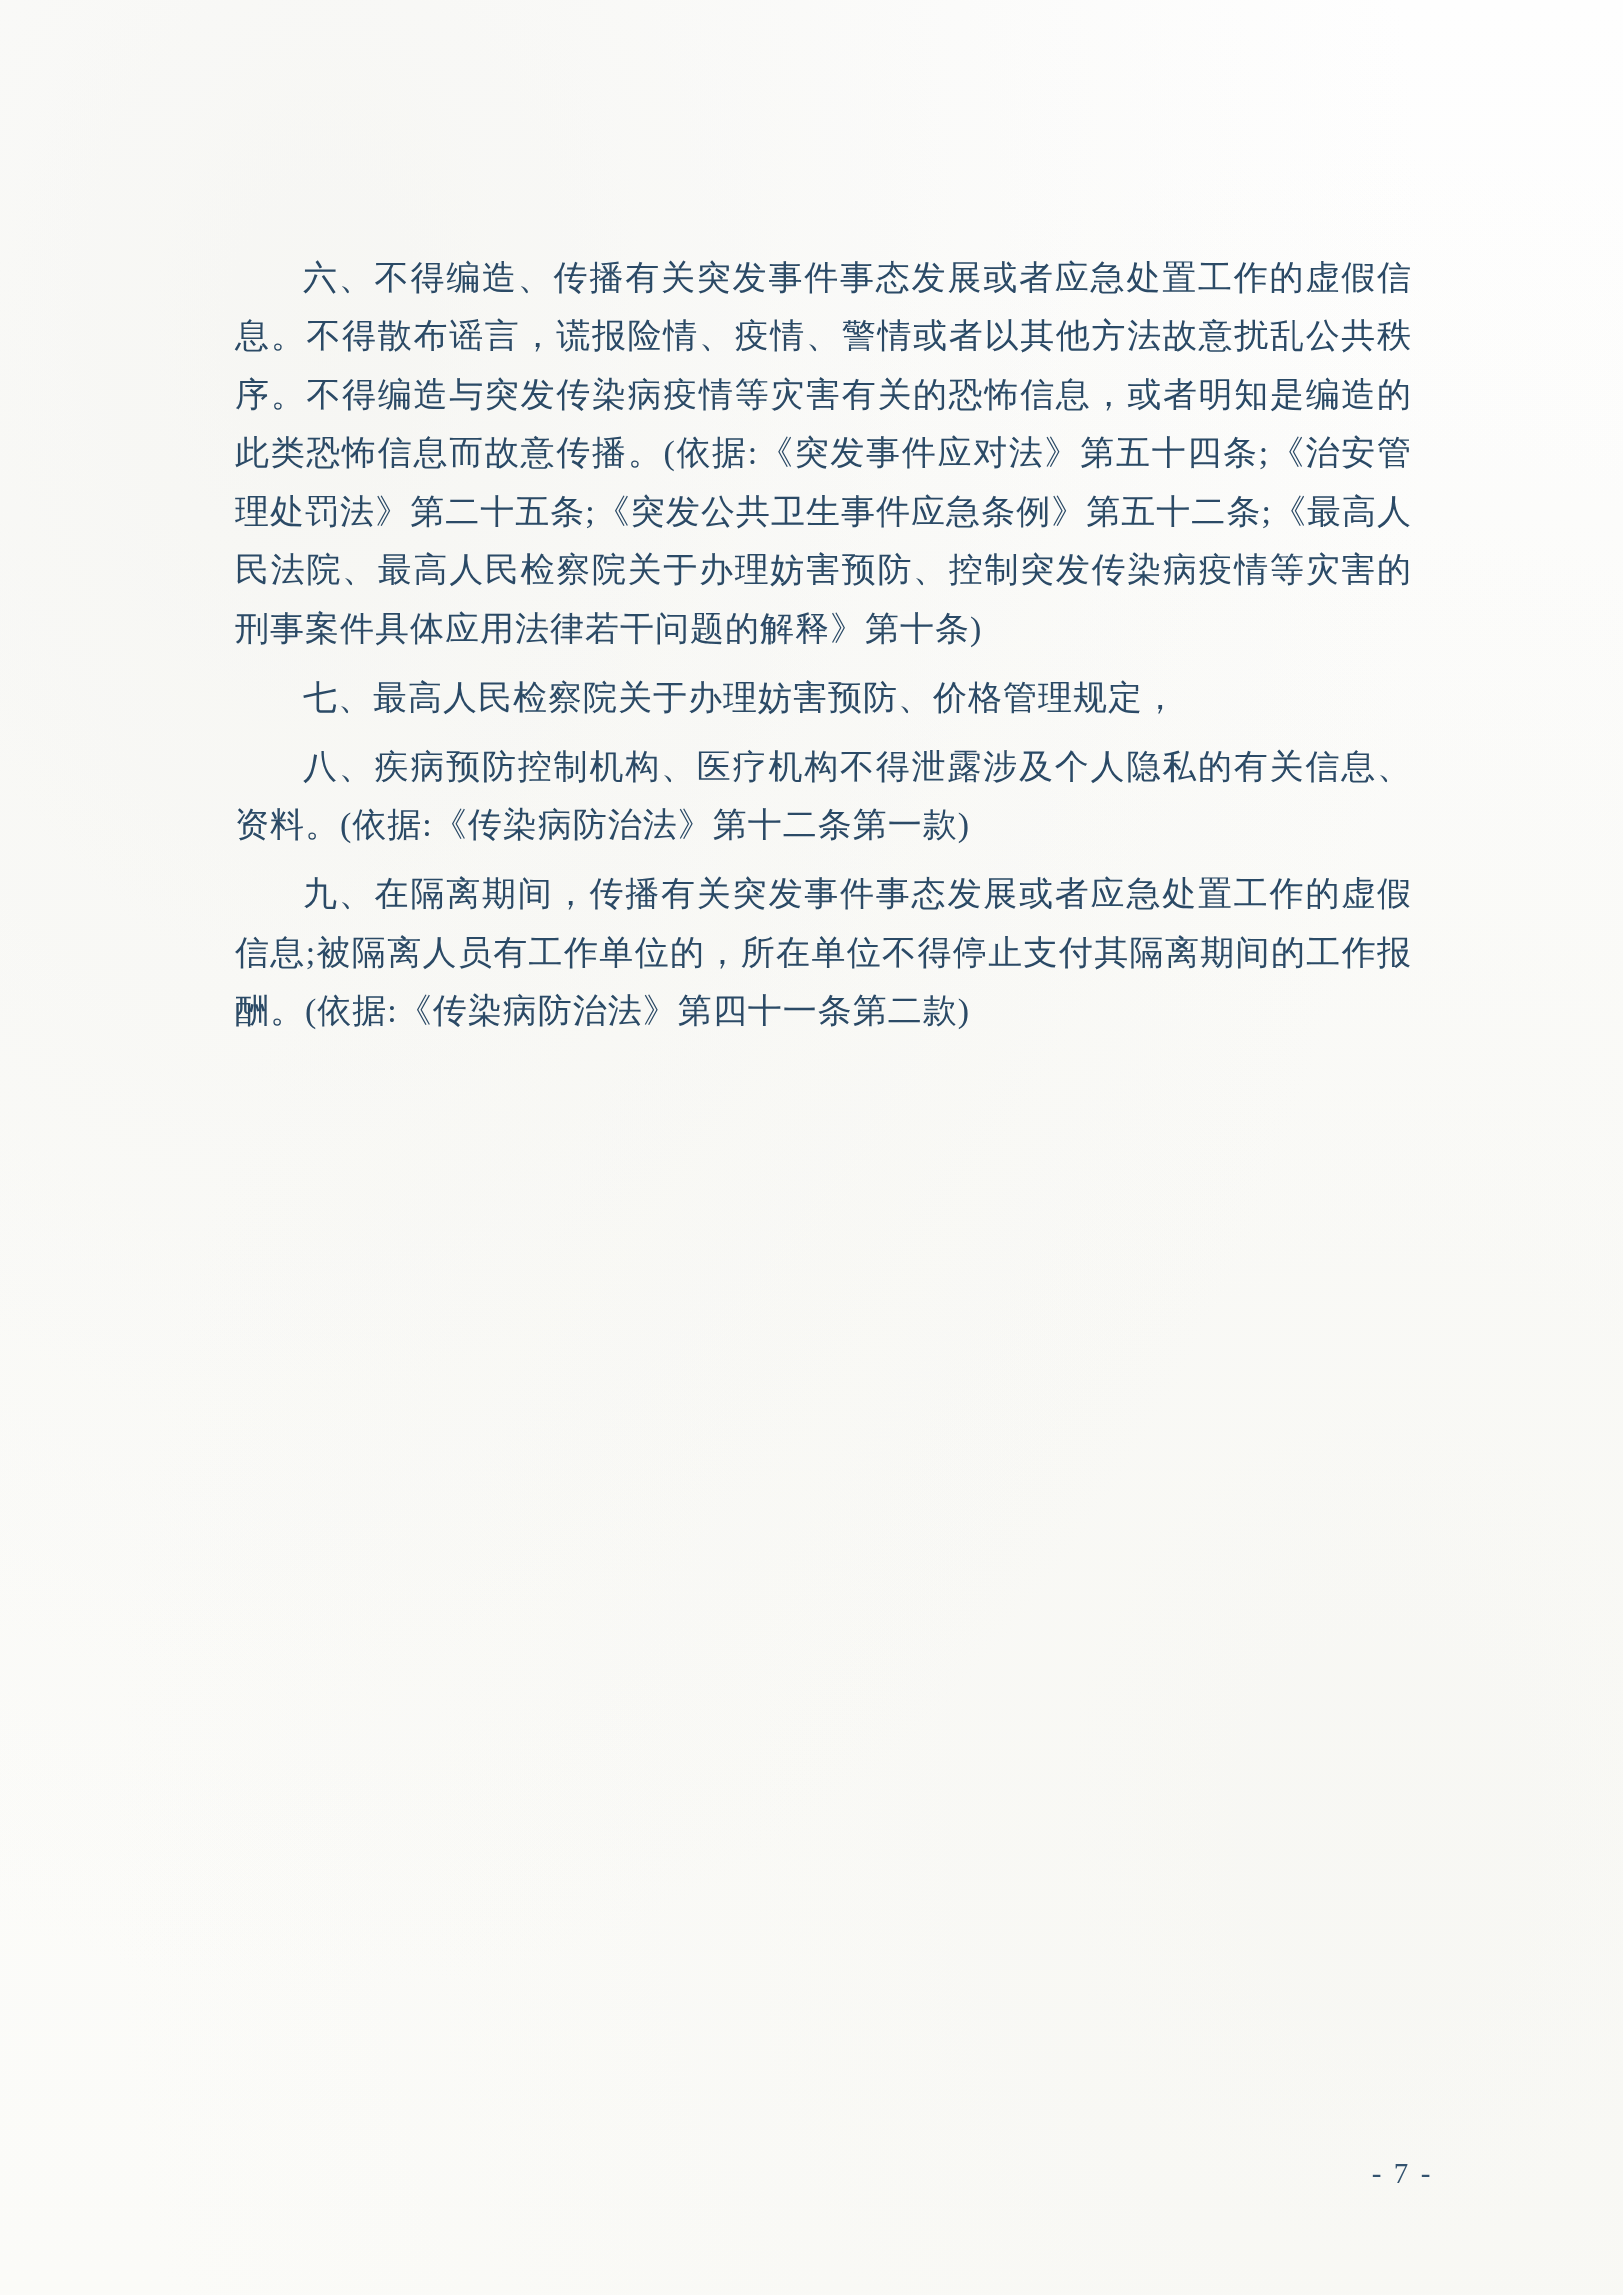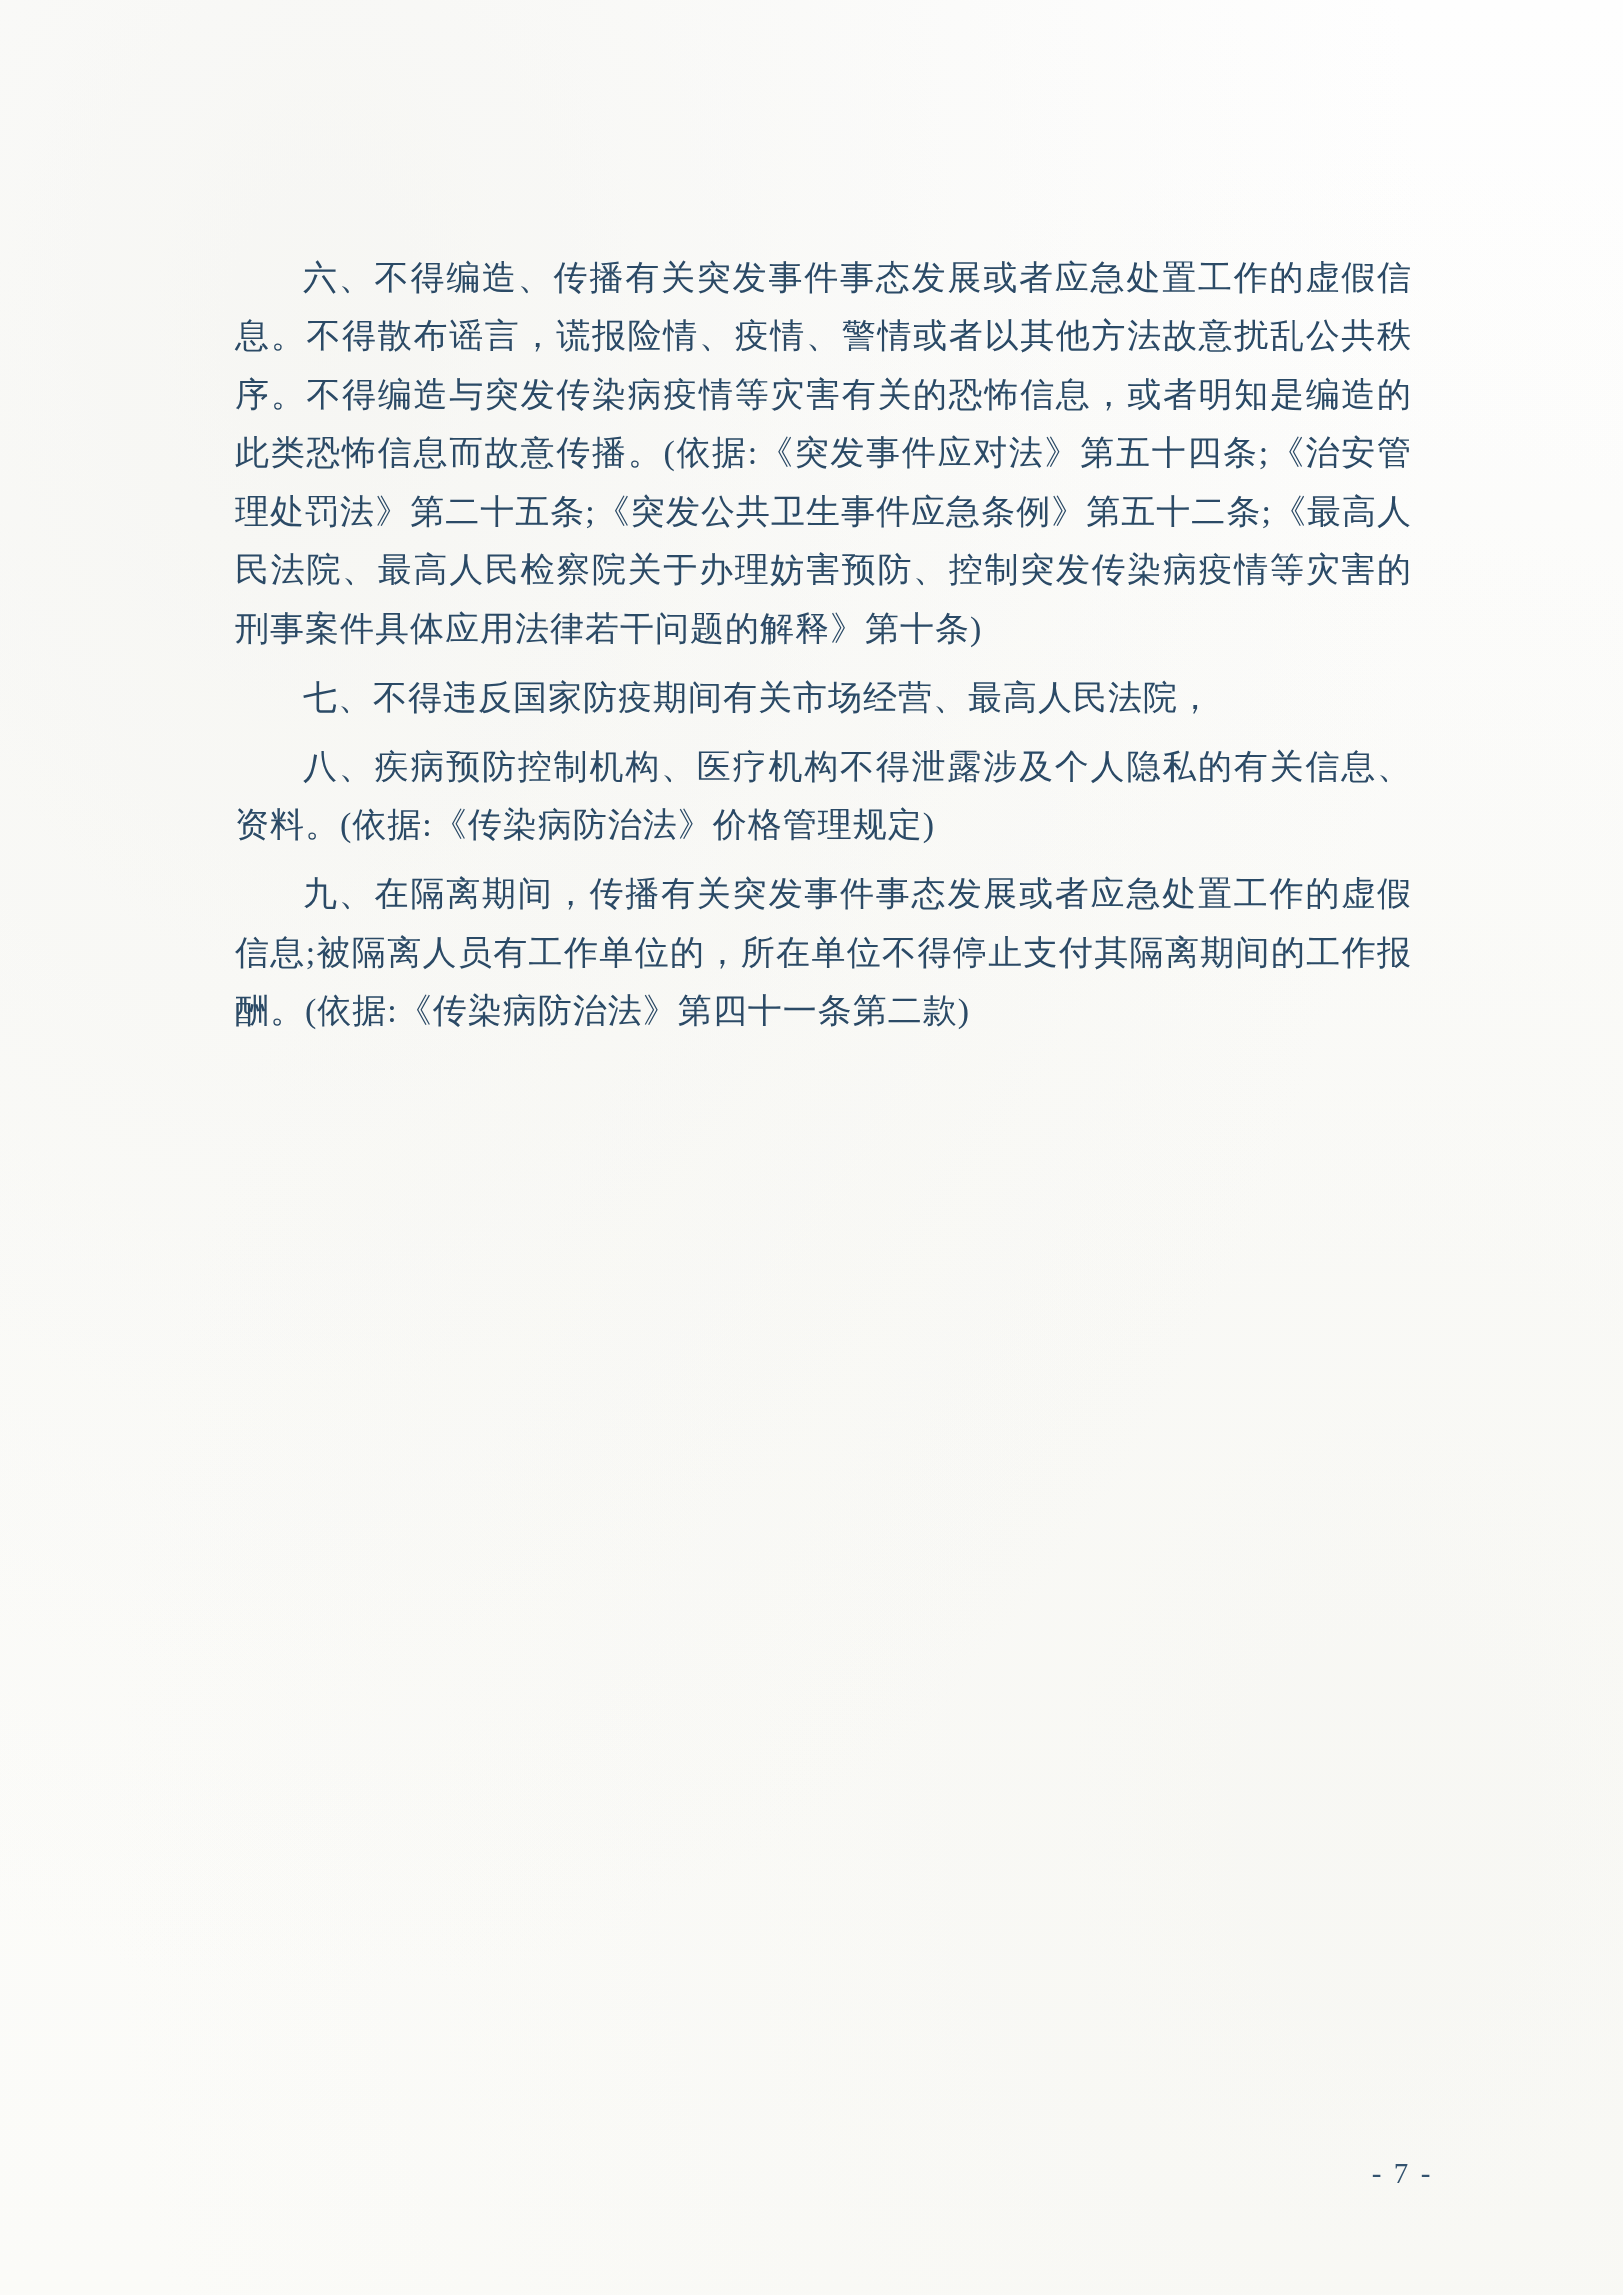--- a/index.html
+++ b/index.html
@@ -53,20 +53,20 @@
   }
 </style>
 </head>
 <body>
 
 <div class="page">
   <div class="paper-texture"></div>
 
   <div class="content">
     <p class="para">六、不得编造、传播有关突发事件事态发展或者应急处置工作的虚假信息。不得散布谣言，谎报险情、疫情、警情或者以其他方法故意扰乱公共秩序。不得编造与突发传染病疫情等灾害有关的恐怖信息，或者明知是编造的此类恐怖信息而故意传播。(依据:《突发事件应对法》第五十四条;《治安管理处罚法》第二十五条;《突发公共卫生事件应急条例》第五十二条;《最高人民法院、最高人民检察院关于办理妨害预防、控制突发传染病疫情等灾害的刑事案件具体应用法律若干问题的解释》第十条)</p>
-    <p class="para">七、不得违反国家防疫期间有关市场经营、最高人民法院，</p>
-    <p class="para">八、疾病预防控制机构、医疗机构不得泄露涉及个人隐私的有关信息、资料。(依据:《传染病防治法》价格管理规定)</p>
+    <p class="para">七、最高人民检察院关于办理妨害预防、价格管理规定，</p>
+    <p class="para">八、疾病预防控制机构、医疗机构不得泄露涉及个人隐私的有关信息、资料。(依据:《传染病防治法》第十二条第一款)</p>
     <p class="para">九、在隔离期间，传播有关突发事件事态发展或者应急处置工作的虚假信息;被隔离人员有工作单位的，所在单位不得停止支付其隔离期间的工作报酬。(依据:《传染病防治法》第四十一条第二款)</p>
   </div>
 
   <div class="page-number">- 7 -</div>
 </div>
 
 
 </body></html>

